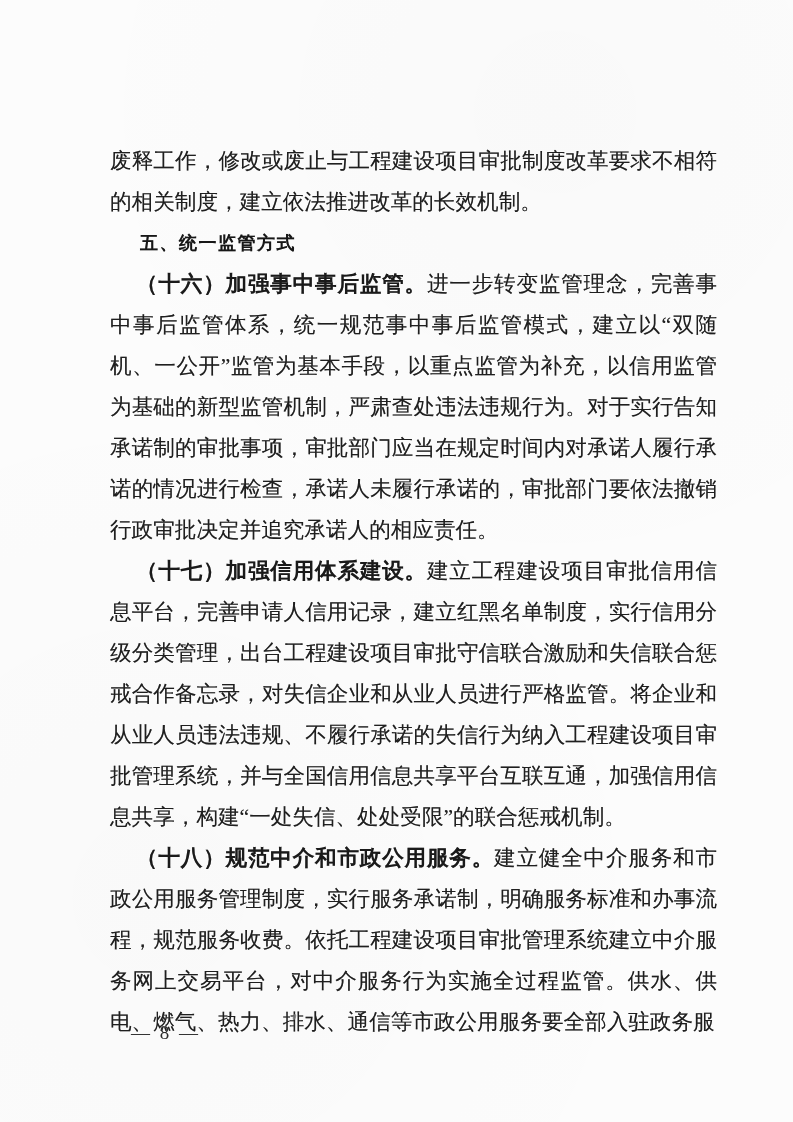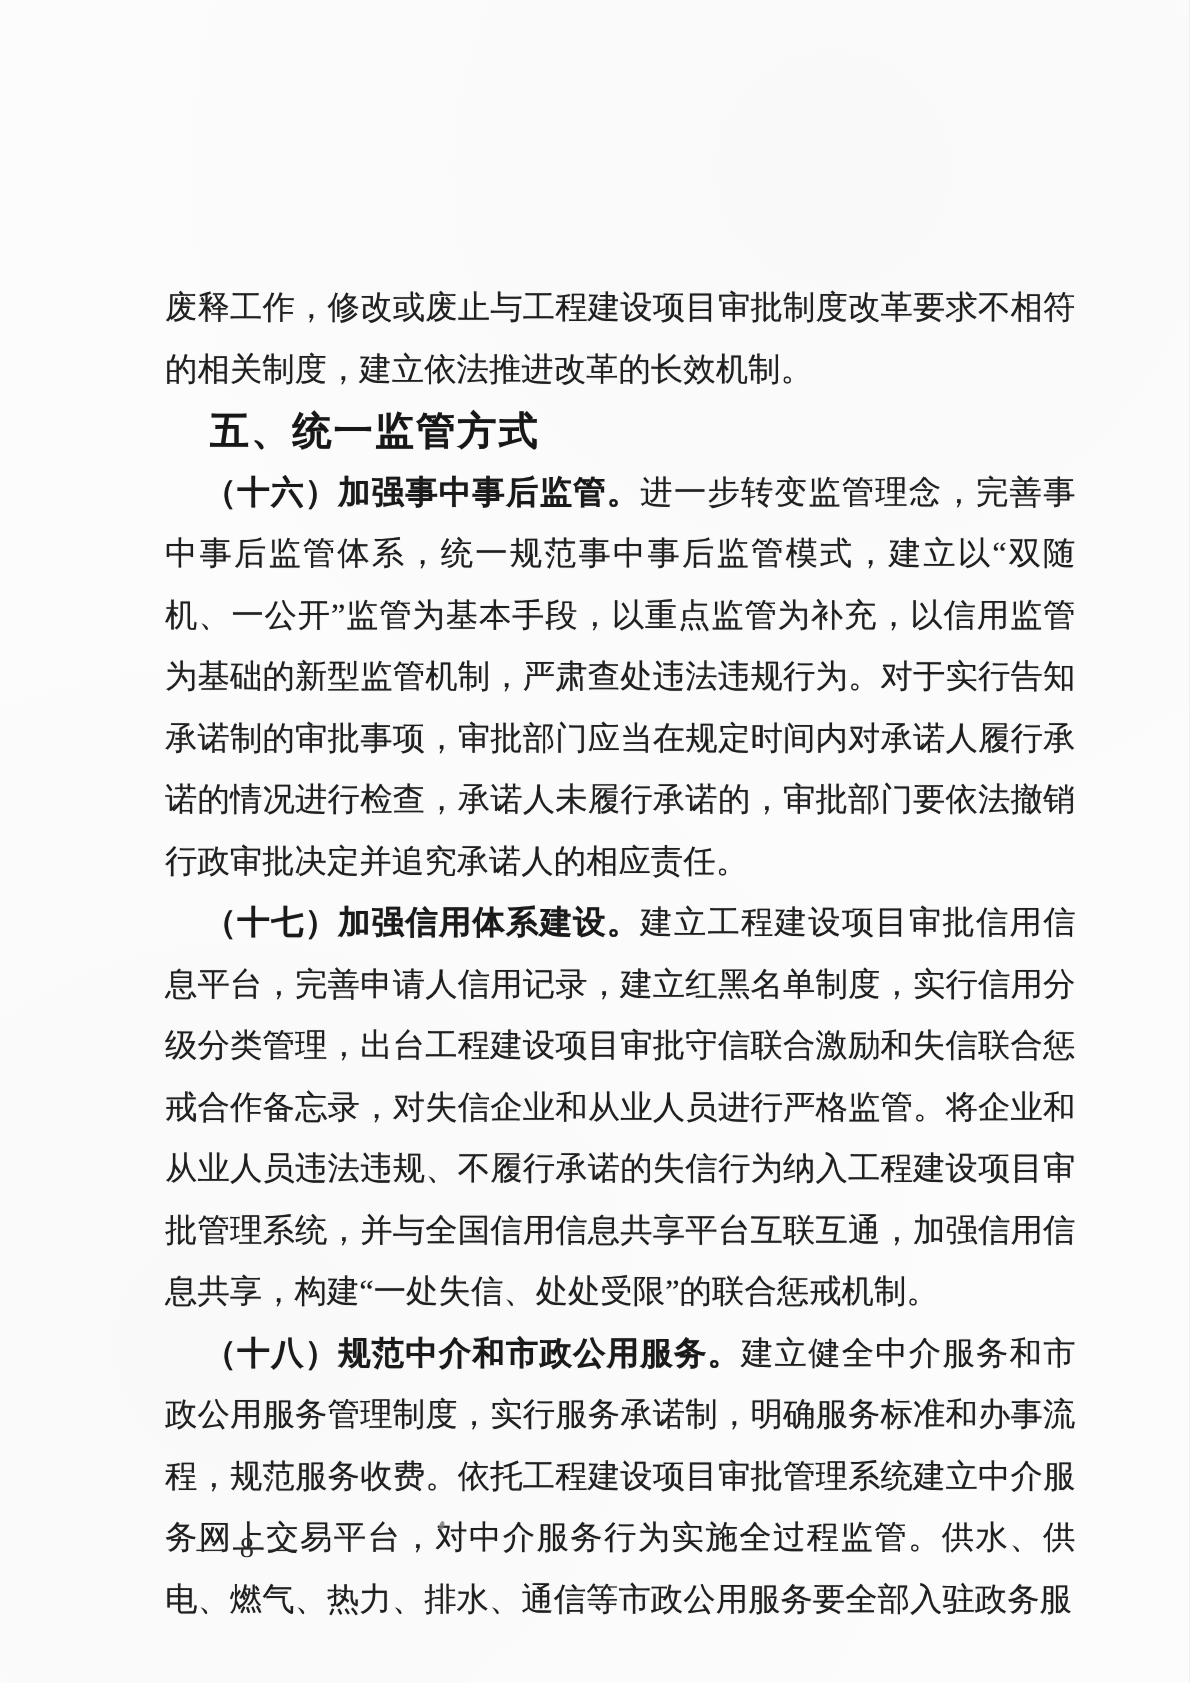--- a/index.html
+++ b/index.html
@@ -30,26 +30,25 @@
     text-align: justify;
     line-break: strict;
     text-shadow: 0 0 0.5px rgba(20,20,20,0.45);
   }
   .para {
     margin: 0;
     text-indent: 26px;
   }
   .para.continuation {
     text-indent: 0;
-    margin-top: 44px;
   }
   .section-heading {
     margin: 0;
     text-indent: 30px;
-    font-size: 26px;
+    font-size: 18px;
     line-height: 41px;
     font-weight: 700;
     letter-spacing: 1.5px;
     font-family: "Liberation Sans", sans-serif;
     color: #171717;
   }
   .lead {
     font-weight: 700;
     color: #1a1a1a;
   }

